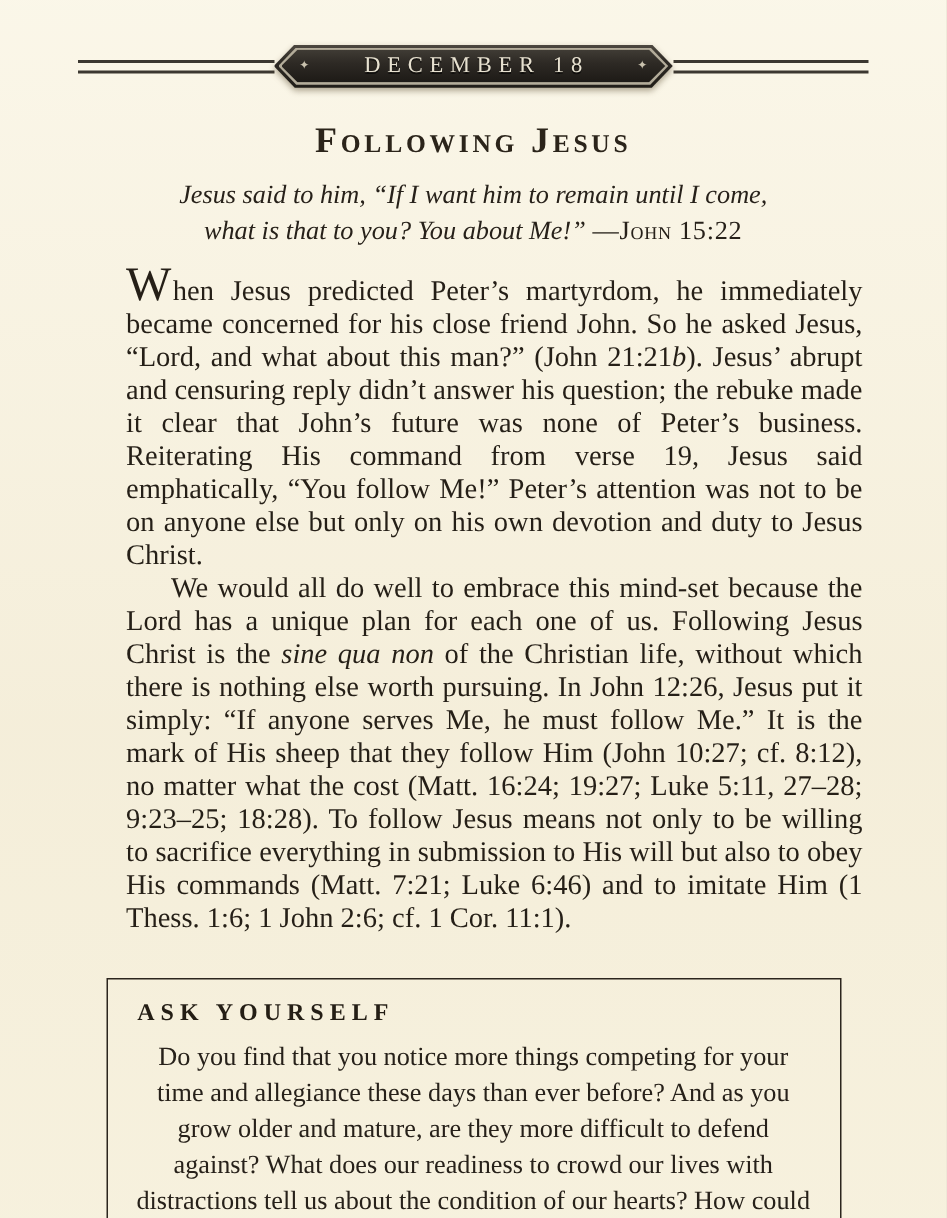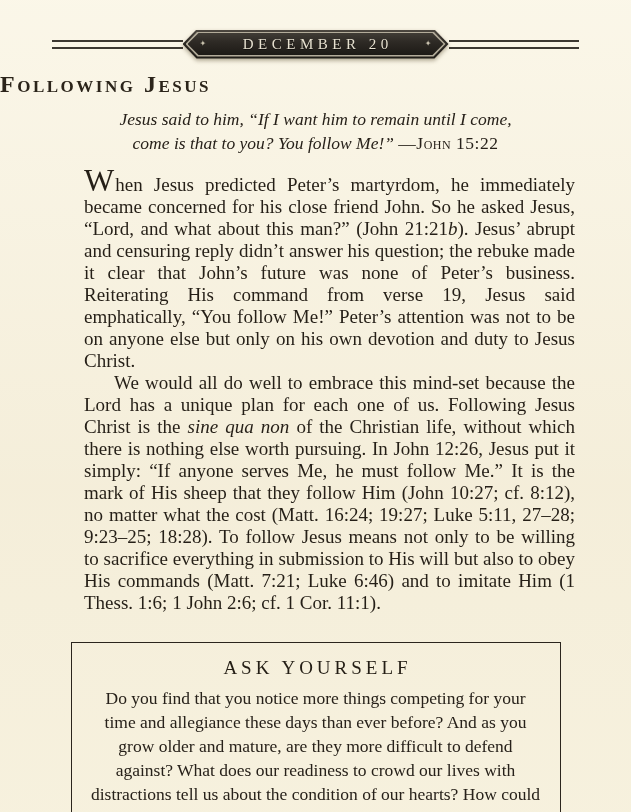--- a/index.html
+++ b/index.html
@@ -57,21 +57,22 @@
     text-shadow:0 1px 0 rgba(0,0,0,.6);
   }
   .orn{
     position:absolute;top:50%;transform:translateY(-52%);z-index:4;
     color:#c9c2ae;font-size:8px;line-height:1;
   }
   .orn-l{left:17px;}
   .orn-r{right:17px;}
   
   .title{
-    margin-top:12px;
+    margin-top:22px;
+    text-align:center;
     font-variant:small-caps;
     font-weight:600;
     font-size:24px;
     letter-spacing:2.5px;
     color:#2b241a;
   }
   
   .epigraph{
     margin-top:9px;
     text-align:center;
@@ -95,23 +96,23 @@
   .it{font-style:italic;}
   
   .ask-box{
     width:490px;
     margin:28px auto 0;
     border:1.5px solid var(--box-border);
     padding:14px 16px 14px;
     background:transparent;
   }
   .ask-title{
-    text-align:center;
-    font-weight:400;
-    font-size:19px;
+    text-align:left;
+    font-weight:700;
+    font-size:16px;
     letter-spacing:4px;
     text-indent:4px;
     color:#241e15;
   }
   .ask-text{
     margin:7px auto 0;
     max-width:452px;
     text-align:center;
     font-size:17.5px;
     line-height:24px;
@@ -123,32 +124,32 @@
 
 <div class="page">
 
   <div class="banner-row">
     <div class="rule"></div>
     <div class="plaque-wrap">
       <div class="plaque">
         <span class="liner"></span>
         <span class="liner-inner"></span>
         <span class="orn orn-l">✦</span>
-        <span class="plaque-text">DECEMBER 20</span>
+        <span class="plaque-text">DECEMBER 18</span>
         <span class="orn orn-r">✦</span>
       </div>
     </div>
     <div class="rule"></div>
   </div>
 
   <h1 class="title">Following Jesus</h1>
 
   <div class="epigraph">
     <div class="ep-italic">Jesus said to him, “If I want him to remain until I come,</div>
-    <div><span class="ep-italic">come is that to you? You follow Me!” </span><span class="ep-attrib">—John 15:22</span></div>
+    <div><span class="ep-italic">what is that to you? You about Me!” </span><span class="ep-attrib">—John 15:22</span></div>
   </div>
 
   <div class="body-text">
     <p class="para"><span class="initial">W</span><span>hen Jesus predicted Peter’s martyrdom, he immediately became concerned for his close friend John. So he asked Jesus, “Lord, and what about this man?” (John 21:21</span><span class="it">b</span><span>). Jesus’ abrupt and censuring reply didn’t answer his question; the rebuke made it clear that John’s future was none of Peter’s business. Reiterating His command from verse 19, Jesus said emphatically, “You follow Me!” Peter’s attention was not to be on anyone else but only on his own devotion and duty to Jesus Christ.</span></p>
     <p class="para para-indent"><span>We would all do well to embrace this mind-set because the Lord has a unique plan for each one of us. Following Jesus Christ is the </span><span class="it">sine qua non</span><span> of the Christian life, without which there is nothing else worth pursuing. In John 12:26, Jesus put it simply: “If anyone serves Me, he must follow Me.” It is the mark of His sheep that they follow Him (John 10:27; cf. 8:12), no matter what the cost (Matt. 16:24; 19:27; Luke 5:11, 27–28; 9:23–25; 18:28). To follow Jesus means not only to be willing to sacrifice everything in submission to His will but also to obey His commands (Matt. 7:21; Luke 6:46) and to imitate Him (1 Thess. 1:6; 1 John 2:6; cf. 1 Cor. 11:1).</span></p>
   </div>
 
   <div class="ask-box">
     <h2 class="ask-title">ASK YOURSELF</h2>
     <p class="ask-text">Do you find that you notice more things competing for your time and allegiance these days than ever before? And as you grow older and mature, are they more difficult to defend against? What does our readiness to crowd our lives with distractions tell us about the condition of our hearts? How could we better steel ourselves to resist the interruptions?</p>

